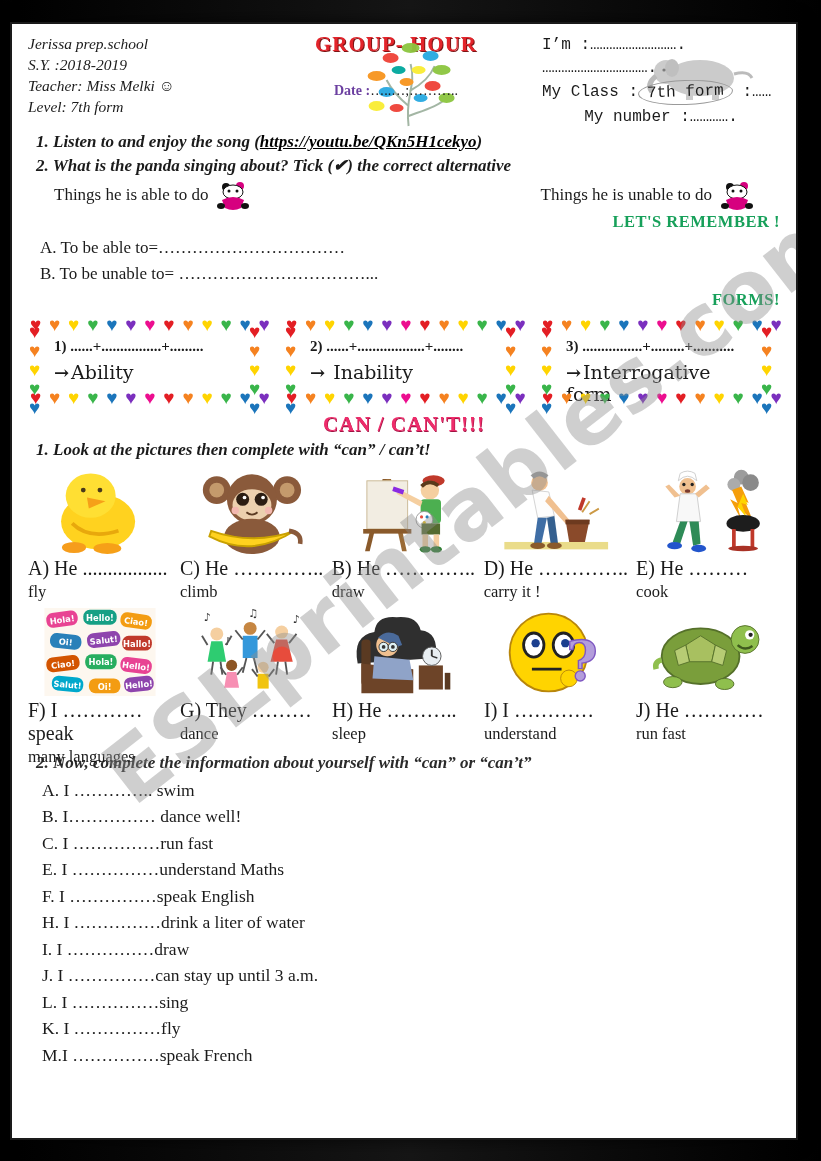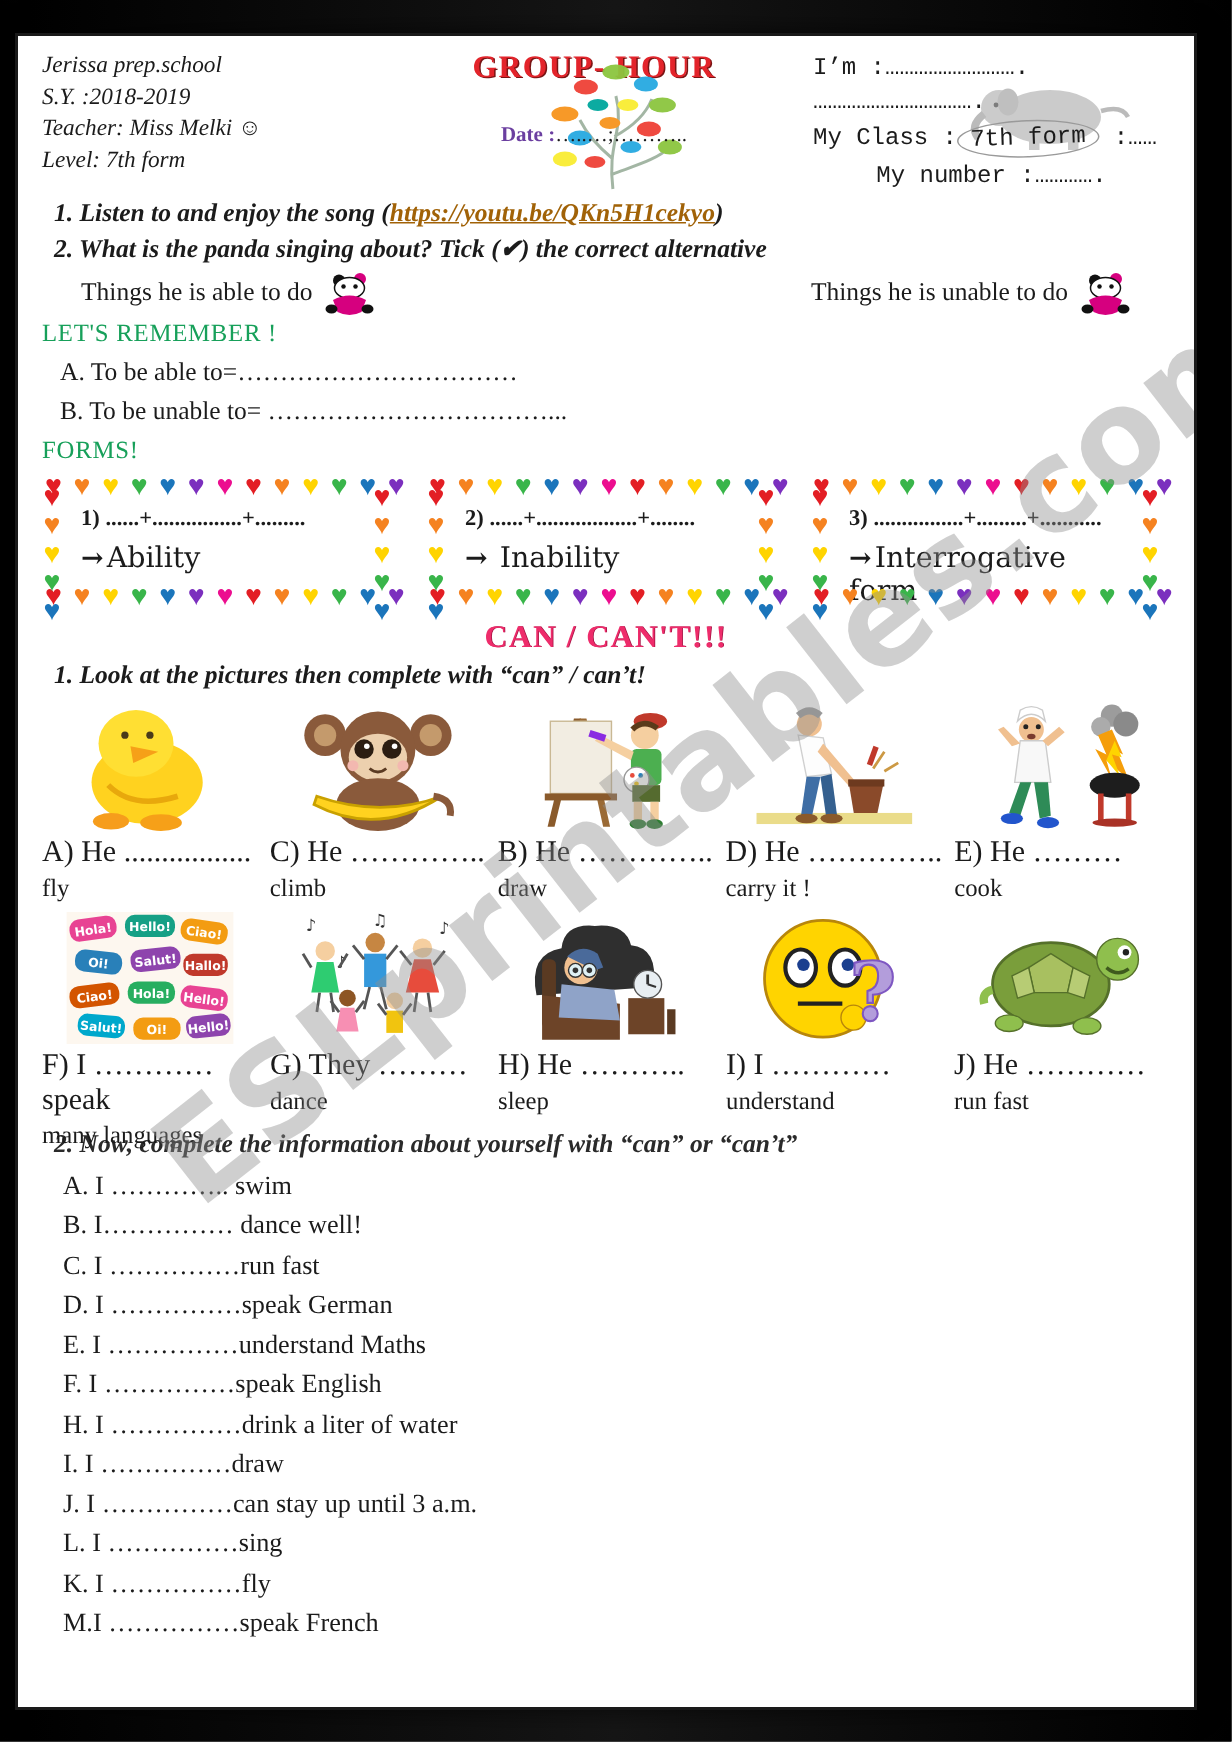--- a/index.html
+++ b/index.html
@@ -15,24 +15,24 @@
   .main-title{font-weight:bold;font-size:21px;letter-spacing:1px;color:#e3242b;text-shadow:1px 1px 0 #7a1414;margin-top:2px;}
   .tree{position:absolute;left:50%;top:6px;transform:translateX(-38%);z-index:0;opacity:.95;}
   .date-line{position:relative;z-index:1;margin-top:26px;font-size:14px;}
   .date-label{color:#6b3fa0;font-weight:bold;}
   .student{width:238px;font-size:16px;line-height:1.45;position:relative;padding-top:4px;}
   .elephant{position:absolute;right:18px;top:20px;z-index:0;opacity:.85;}
   .student div{position:relative;z-index:1;font-family:Liberation Mono, monospace;}
   .oval{display:inline-block;border:1.5px solid #9a9a9a;border-radius:50%;padding:0 8px;transform:rotate(-2deg);}
   
   .task{font-weight:bold;font-style:italic;font-size:17px;margin:3px 0 3px 8px;}
-  .song-link{color:#a16207;text-decoration:underline;cursor:pointer;}
+  .song-link{color:#000000;text-decoration:underline;cursor:pointer;}
   .able-row{display:flex;justify-content:space-between;align-items:center;margin:4px 26px 0 26px;font-size:17px;}
   .able-cell{display:flex;align-items:center;gap:6px;}
-  .sect-title{text-align:left;font-weight:normal;letter-spacing:.5px;color:#17a05a;font-size:16.5px;margin:2px 0;}
+  .sect-title{text-align:right;font-weight:bold;letter-spacing:.5px;color:#17a05a;font-size:16.5px;margin:2px 0;}
   .ab-line{font-size:17px;margin:6px 0 6px 12px;}
   
   .forms-row{display:flex;gap:20px;margin:8px 2px 4px 2px;}
   .heartbox{position:relative;flex:1;height:64px;padding:12px 22px 10px 24px;box-sizing:content-box;}
   .hearts{position:absolute;display:flex;pointer-events:none;line-height:1;font-size:19px;letter-spacing:-4px;}
   .h-top{top:-3px;left:0;right:0;justify-content:space-between;}
   .h-bottom{bottom:-3px;left:0;right:0;justify-content:space-between;}
   .h-left{left:-1px;top:4px;bottom:4px;flex-direction:column;justify-content:space-between;width:18px;letter-spacing:0;}
   .h-right{right:-1px;top:4px;bottom:4px;flex-direction:column;justify-content:space-between;width:18px;letter-spacing:0;}
   .hb-line1{font-size:15px;font-weight:bold;white-space:nowrap;margin-top:8px;}
@@ -538,21 +538,20 @@
       <div class="cap1">J) He …………</div>
       <div class="cap2">run fast</div>
     </div>
   </div>
 
   <div class="ex2-title">2.  Now, complete the information about yourself with “can” or “can’t”</div>
   <div class="ex2-list">
     <div class="ex2-item">A. I ………….. swim</div>
     <div class="ex2-item">B.  I…………… dance well!</div>
     <div class="ex2-item">C.  I ……………run fast</div>
-    <div class="ex2-item">D. I ……………speak German</div>
     <div class="ex2-item">E.  I ……………understand Maths</div>
     <div class="ex2-item">F.  I ……………speak English</div>
     <div class="ex2-item">H. I ……………drink a liter of water</div>
     <div class="ex2-item">I.   I ……………draw</div>
     <div class="ex2-item">J.   I ……………can stay up until 3 a.m.</div>
     <div class="ex2-item">L.  I ……………sing</div>
     <div class="ex2-item">K. I ……………fly</div>
     <div class="ex2-item">M.I ……………speak French</div>
   </div>
 

